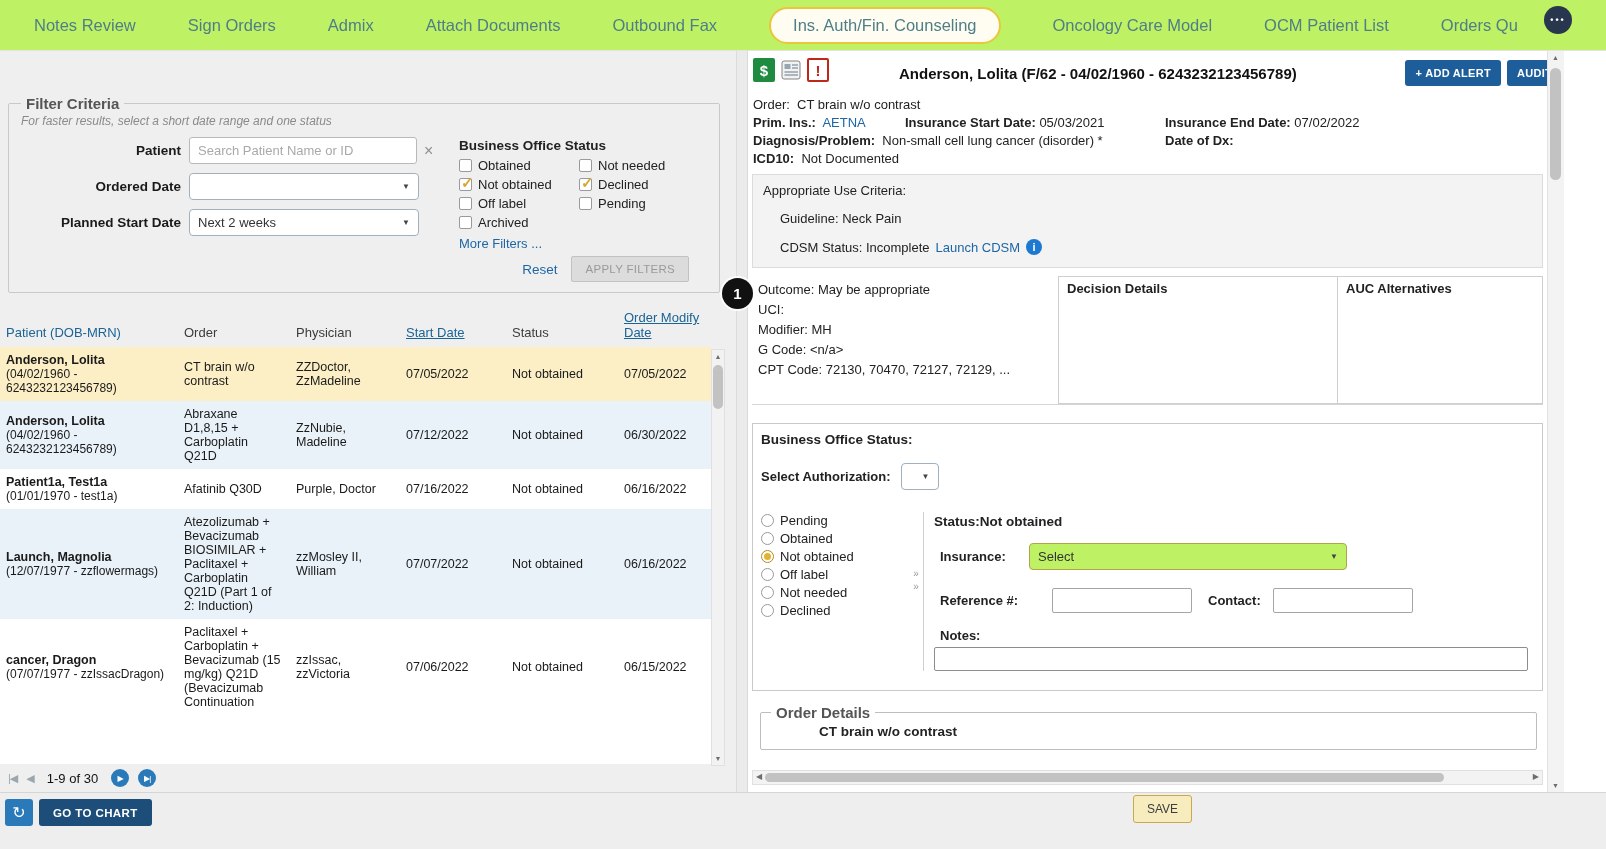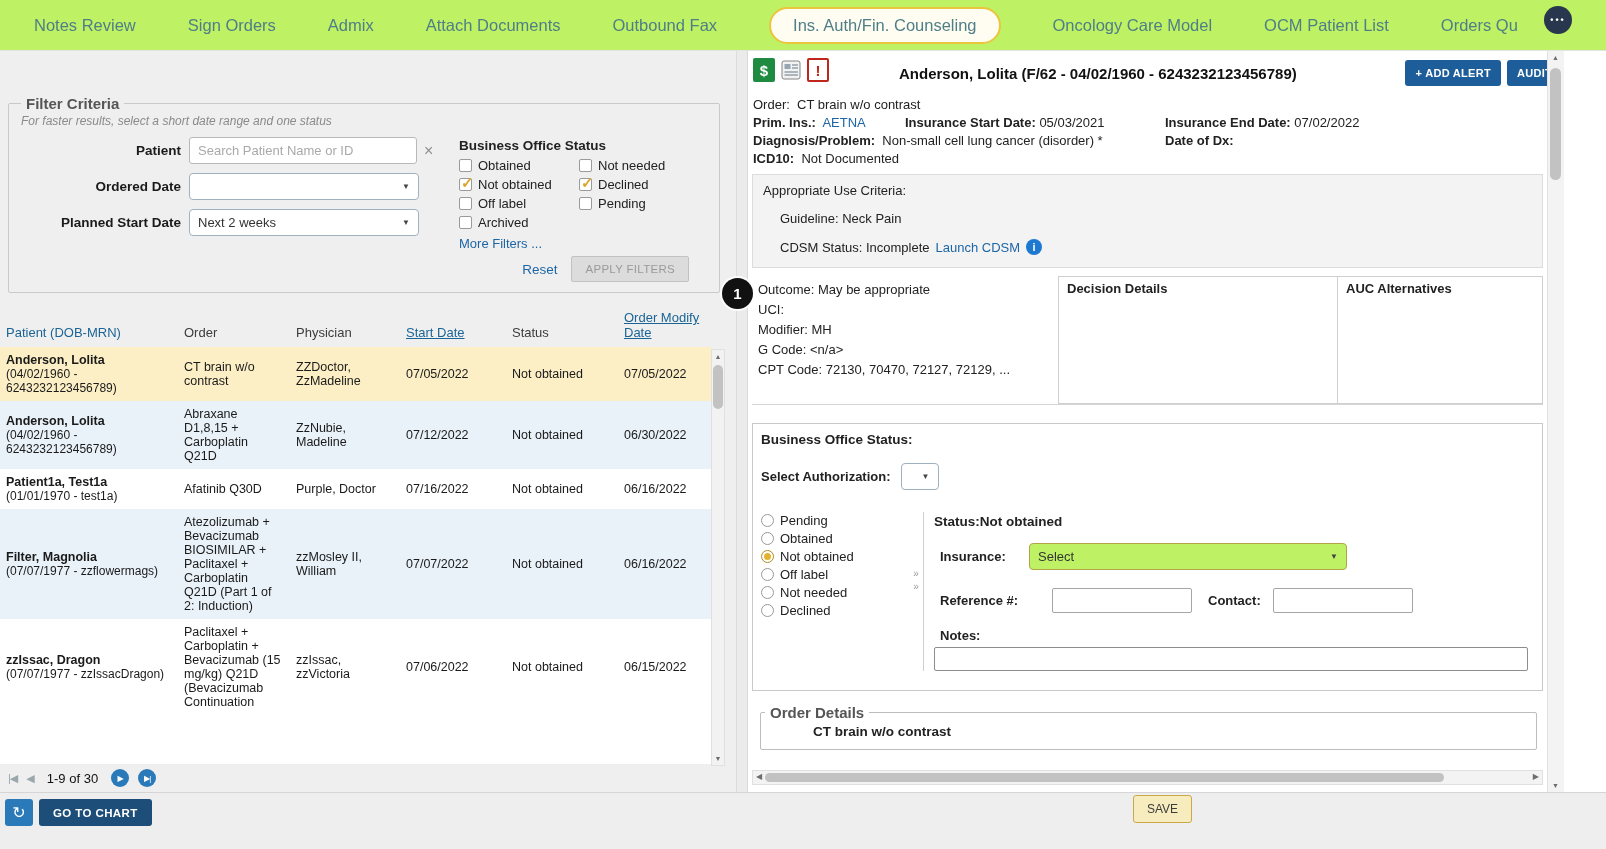--- a/index.html
+++ b/index.html
@@ -123,21 +123,21 @@
   .ins-row { margin-top:14px; display:flex; align-items:center; }
   .lblw { width:95px; flex:none; padding-left:6px; }
   .combo.yellow { width:318px; background:#bef264; border:1px solid #b5a34a; }
   .ref-row { margin-top:18px; display:flex; align-items:center; }
   .ref-row .rl { width:118px; flex:none; padding-left:6px; }
   .txt { width:140px; height:25px; border:1px solid #a5a5a5; border-radius:2px; background:#fff; padding:0 6px; font-size:13px; font-family:"Liberation Sans",sans-serif; }
   .ml { margin:0 12px 0 16px; }
   .notes-lbl { margin-top:15px; padding-left:6px; font-size:13px; }
   .notes-input { margin-top:4px; width:99%; height:24px; border:1px solid #8d8d8d; background:#fff; border-radius:2px; font-family:"Liberation Sans",sans-serif; }
 
-  .od-box { margin:13px 10px 0 12px; border:1px solid #bdbdbd; border-radius:2px; height:46px; overflow:hidden; padding:0 4px; }
+  .od-box { margin:13px 10px 0 12px; border:1px solid #bdbdbd; border-radius:2px; height:46px; overflow:hidden; padding:0 10px; }
   .od-box legend { font-size:15px; font-weight:bold; color:#555; padding:0 5px; }
   .od-name { font-weight:bold; font-size:13.5px; margin:3px 0 0 48px; color:#222; }
 
   .hscroll { position:absolute; left:4px; right:4px; bottom:7px; height:15px; background:#f3f3f3; border:1px solid #e0e0e0; }
   .ha { position:absolute; top:1px; font-size:8px; color:#6d6d6d; cursor:pointer; }
   .ha.left { left:3px; } .ha.right { right:3px; }
   .hthumb { position:absolute; left:12px; top:2px; height:9px; width:86%; background:#c2c2c2; border-radius:5px; cursor:pointer; }
 
   .page-scrollbar .sarrow { width:15px; }
   .pthumb { position:absolute; left:2px; top:17px; width:11px; height:112px; background:#c2c2c2; border-radius:6px; cursor:pointer; }
@@ -296,32 +296,32 @@
                   <div class="psub">(01/01/1970 - test1a)</div>
                 </td>
               <td>Afatinib Q30D</td>
               <td>Purple, Doctor</td>
               <td>07/16/2022</td>
               <td>Not obtained</td>
               <td>06/16/2022</td>
             </tr>
             <tr class="alt">
               <td>
-                  <div class="pname">Filter, Magnolia</div>
-                  <div class="psub">(07/07/1977 - zzflowermags)</div>
+                  <div class="pname">Launch, Magnolia</div>
+                  <div class="psub">(12/07/1977 - zzflowermags)</div>
                 </td>
               <td>Atezolizumab + Bevacizumab BIOSIMILAR + Paclitaxel + Carboplatin Q21D (Part 1 of 2: Induction)</td>
               <td>zzMosley II, William</td>
               <td>07/07/2022</td>
               <td>Not obtained</td>
               <td>06/16/2022</td>
             </tr>
             <tr class="plain">
               <td>
-                  <div class="pname">zzIssac, Dragon</div>
+                  <div class="pname">cancer, Dragon</div>
                   <div class="psub">(07/07/1977 - zzIssacDragon)</div>
                 </td>
               <td>Paclitaxel + Carboplatin + Bevacizumab (15 mg/kg) Q21D (Bevacizumab Continuation</td>
               <td>zzIssac, zzVictoria</td>
               <td>07/06/2022</td>
               <td>Not obtained</td>
               <td>06/15/2022</td>
             </tr>
           </tbody>
         </table>

